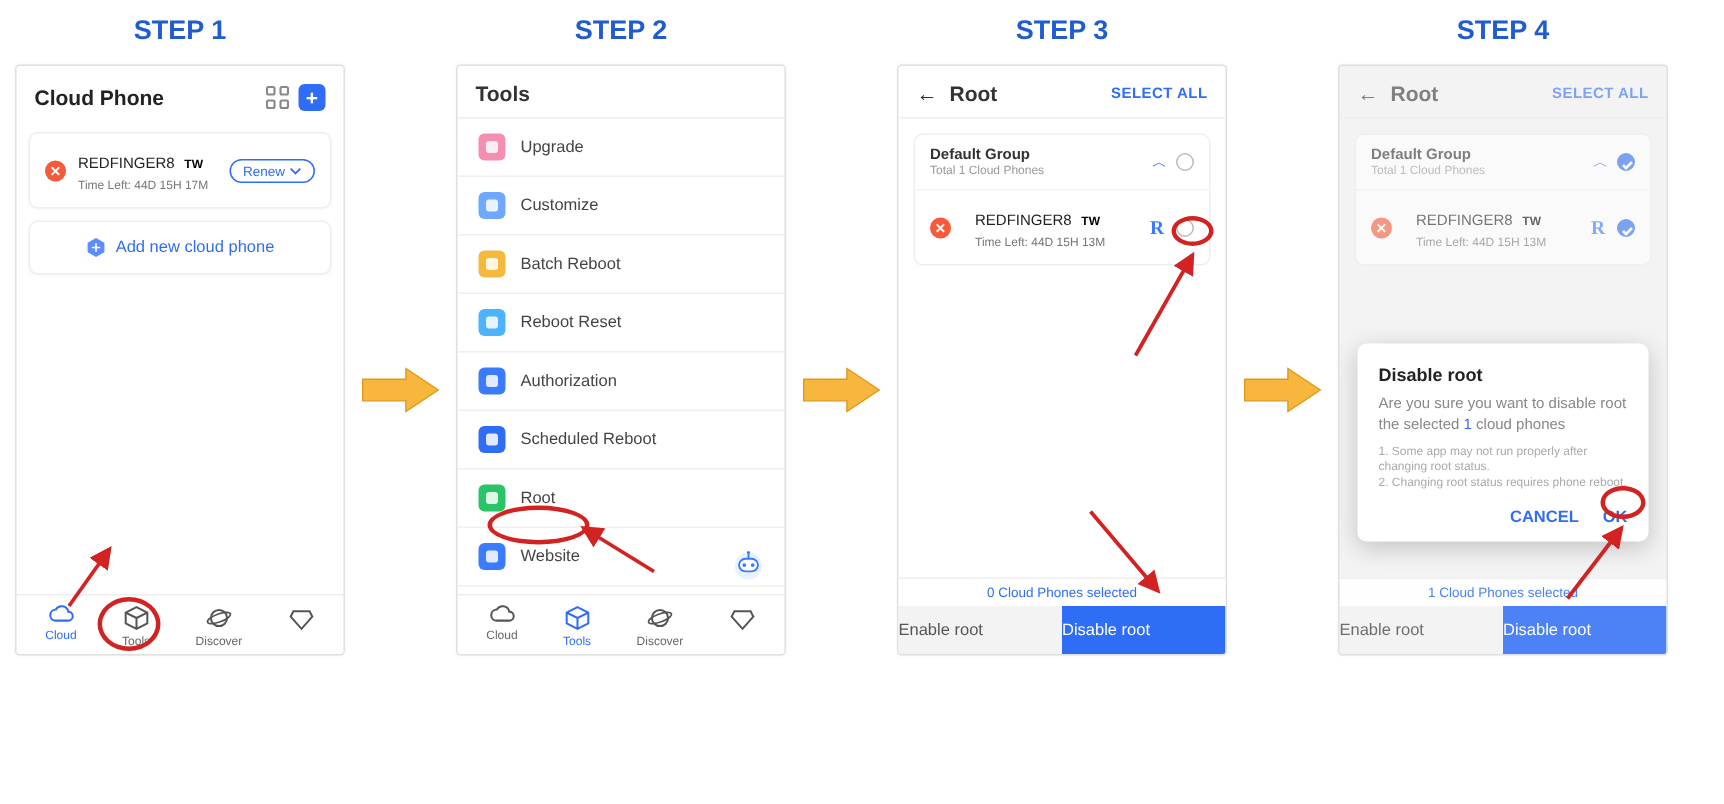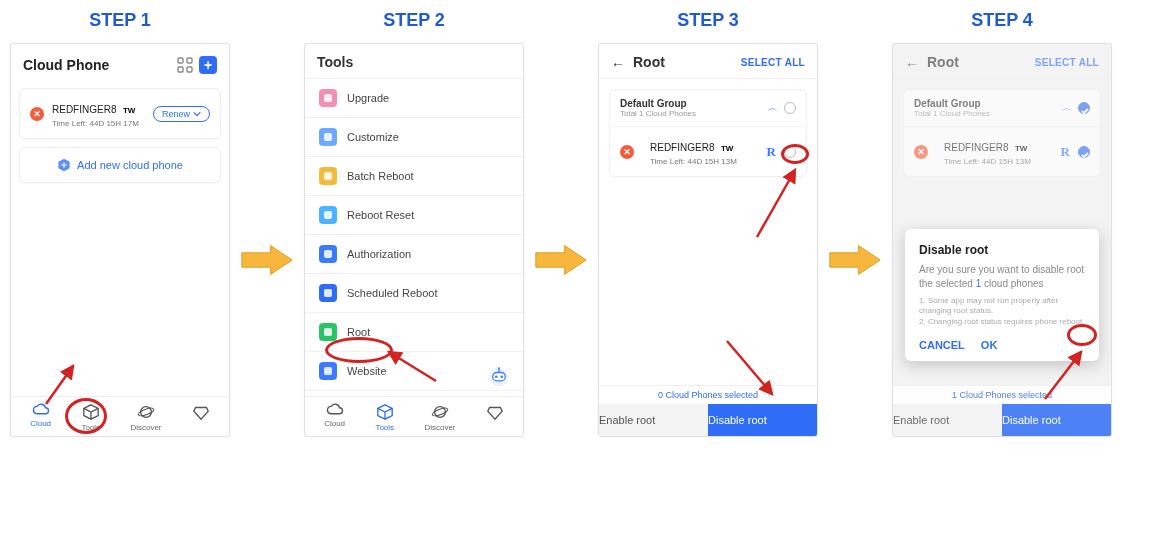--- a/index.html
+++ b/index.html
@@ -119,21 +119,21 @@
   
   .modal {
     position:absolute; left:12px; right:12px; top:150px;
     background:#fff; border-radius:6px; padding:14px 14px 10px 14px;
     box-shadow: 0 4px 16px rgba(0,0,0,0.2);
   }
   .modal-title { font-size:12px; font-weight:600; color:#222; margin-bottom:6px; }
   .modal-body { font-size:10px; color:#888; line-height:1.35; }
   .modal-body .hl { color:#2f6df6; }
   .modal-notes { font-size:8px; color:#aaa; margin-top:6px; line-height:1.3; }
-  .modal-actions { display:flex; justify-content:flex-start; gap:16px; margin-top:12px; }
+  .modal-actions { display:flex; justify-content:flex-end; gap:16px; margin-top:12px; }
   .modal-btn { font-size:11px; font-weight:600; color:#2f6df6; }
   
   .circle-anno {
     position:absolute; border:3px solid #d32222; border-radius:50%;
     pointer-events:none;
   }
   .arrow-svg { position:absolute; pointer-events:none; }
   .big-arrow { width:54px; height:40px; margin-top:230px; }
 </style>
 </head>

